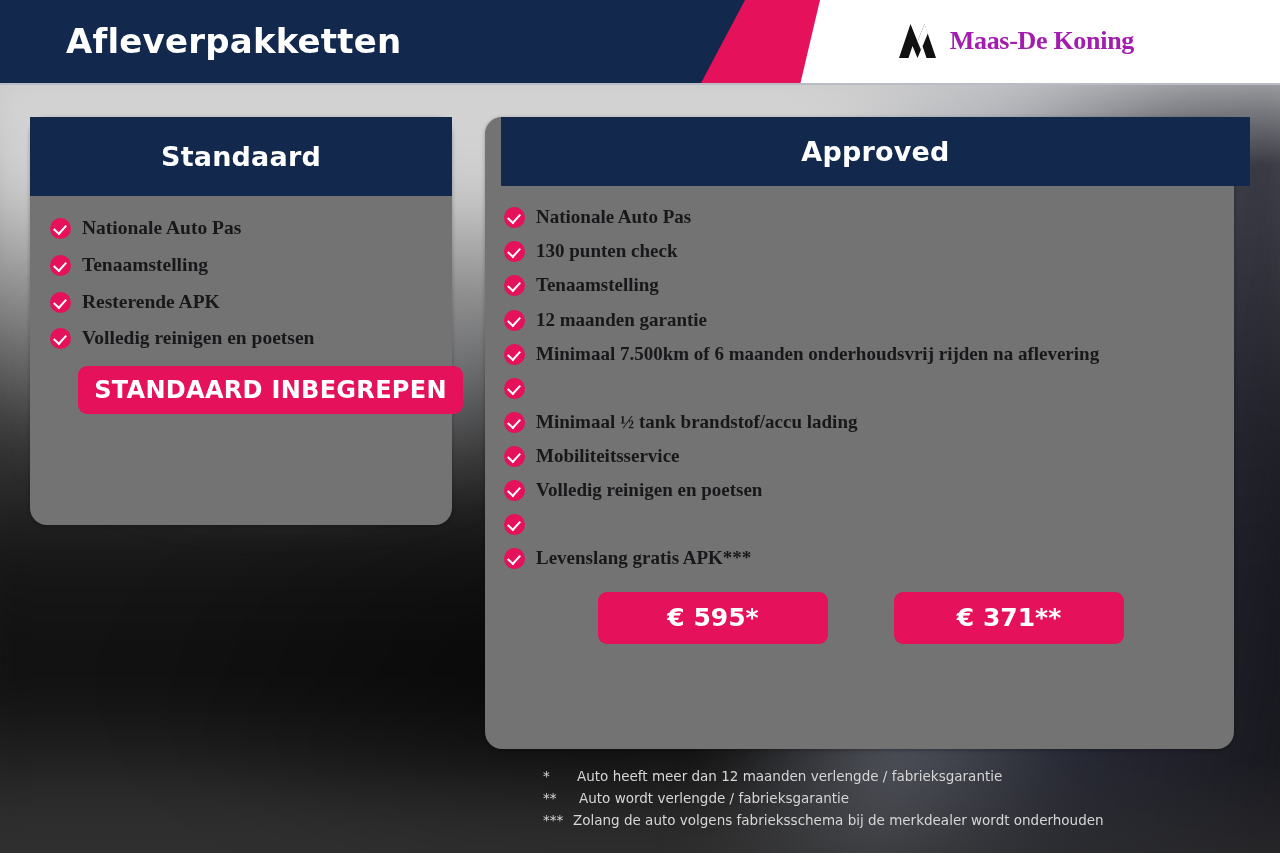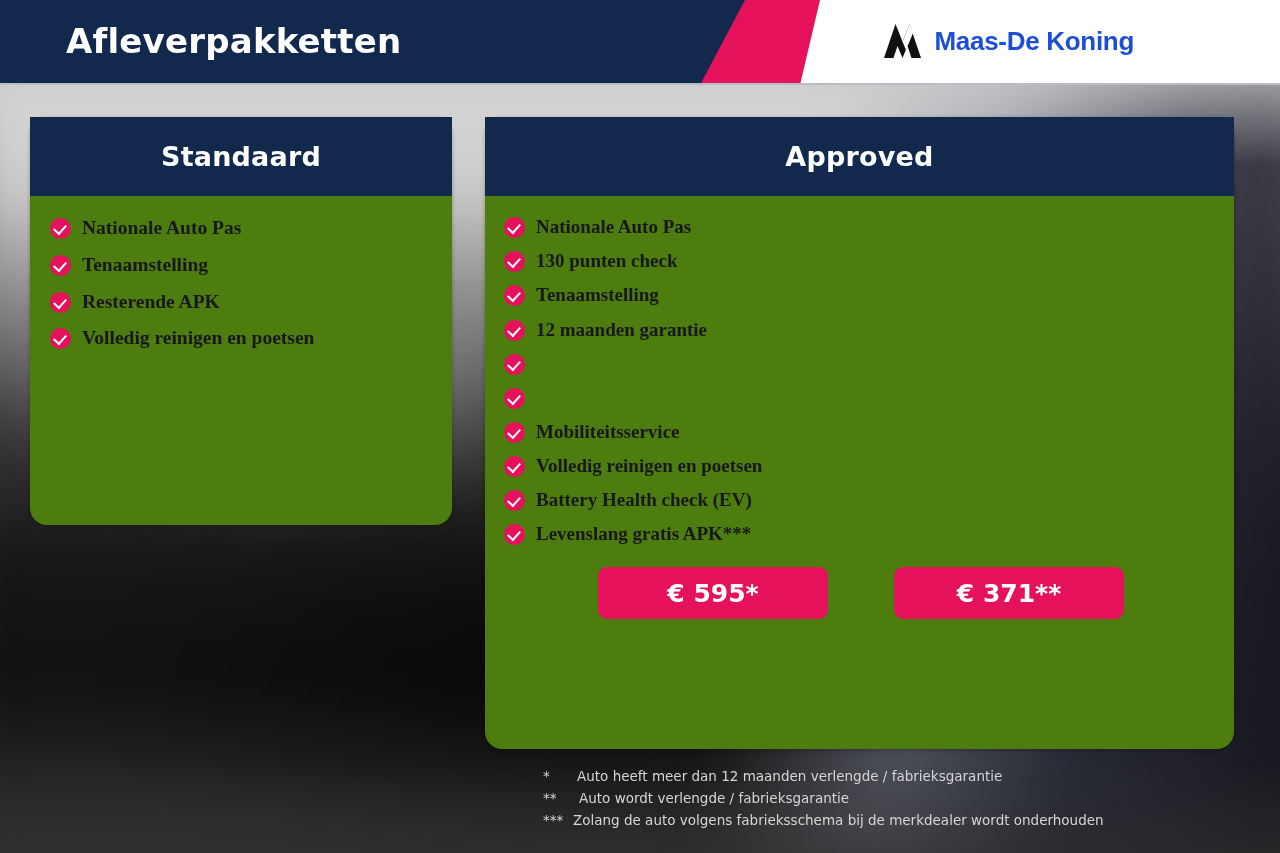--- a/index.html
+++ b/index.html
@@ -62,48 +62,48 @@
     position:absolute; left:66px; top:21px;
     font-size:34px; font-weight:bold; color:#ffffff; letter-spacing:.2px;
     font-family:"DejaVu Sans", sans-serif;
   }
   #brand{
     position:absolute; right:146px; top:22px;
     display:flex; align-items:center; gap:13px;
   }
   #brand .mark{ width:40px; height:38px; display:block; }
   #brand .brand-name{
-    font-size:26px; font-weight:bold; color:#1d4ed8; letter-spacing:-.3px;
-    font-family:Liberation Sans, sans-serif;
+    font-size:26px; font-weight:bold; color:#a21caf; letter-spacing:-.3px;
+    font-family:Liberation Serif, serif;
   }
   .hdr-bottomline{
     position:absolute; left:0; top:83px; width:1280px; height:2px;
     background:#b9bcc4;
   }
 
   
   .card{
-    position:absolute; z-index:3; background:#4d7c0f;
+    position:absolute; z-index:3; background:#737373;
     box-shadow:0 1px 4px rgba(0,0,0,.28);
     border-radius:17px;
   }
   .card-head{
     background:#12284c; width:100%;
     display:flex; align-items:center; justify-content:center;
   }
   .card-head-title{
     color:#ffffff; font-weight:bold; font-size:27px; letter-spacing:.2px;
     font-family:"DejaVu Sans", sans-serif;
   }
   .card-body{ padding:18px 18px 0 18px; }
 
   #card-standaard{ left:30px; top:117px; width:422px; height:408px; }
   #card-standaard .card-head{ height:79px; }
   #card-approved{ left:485px; top:117px; width:749px; height:632px; }
-  #card-approved .card-head{ height:79px; }
+  #card-approved .card-head{ height:69px;margin-left:16px; }
 
   
   ul.features{ list-style:none; }
   ul.features li{
     display:flex; align-items:flex-start; gap:11px;
     margin-bottom:9px;
   }
   .check{
     flex:0 0 auto; width:21px; height:21px; border-radius:50%;
     background:#e5115a; position:relative; margin-top:2px;
@@ -195,20 +195,21 @@
       </li>
       <li>
         <span class="check"></span>
         <span class="feat-text">Resterende APK</span>
       </li>
       <li>
         <span class="check"></span>
         <span class="feat-text">Volledig reinigen en poetsen</span>
       </li>
     </ul>
+    <button class="pill" id="btn-standaard">STANDAARD INBEGREPEN</button>
   </div>
 </div>
 
 <div class="card" id="card-approved">
   <div class="card-head">
     <span class="card-head-title">Approved</span>
   </div>
   <div class="card-body">
     <ul class="features">
       <li>
@@ -222,35 +223,39 @@
       <li>
         <span class="check"></span>
         <span class="feat-text">Tenaamstelling</span>
       </li>
       <li>
         <span class="check"></span>
         <span class="feat-text">12 maanden garantie</span>
       </li>
       <li>
         <span class="check"></span>
-      </li>
-      <li>
-        <span class="check"></span>
+        <span class="feat-text">Minimaal 7.500km of 6 maanden onderhoudsvrij rijden na aflevering</span>
+      </li>
+      <li>
+        <span class="check"></span>
+      </li>
+      <li>
+        <span class="check"></span>
+        <span class="feat-text">Minimaal ½ tank brandstof/accu lading</span>
       </li>
       <li>
         <span class="check"></span>
         <span class="feat-text">Mobiliteitsservice</span>
       </li>
       <li>
         <span class="check"></span>
         <span class="feat-text">Volledig reinigen en poetsen</span>
       </li>
       <li>
         <span class="check"></span>
-        <span class="feat-text">Battery Health check (EV)</span>
       </li>
       <li>
         <span class="check"></span>
         <span class="feat-text">Levenslang gratis APK***</span>
       </li>
     </ul>
     <div id="price-row">
       <button class="pill">€ 595*</button>
       <button class="pill">€ 371**</button>
     </div>

